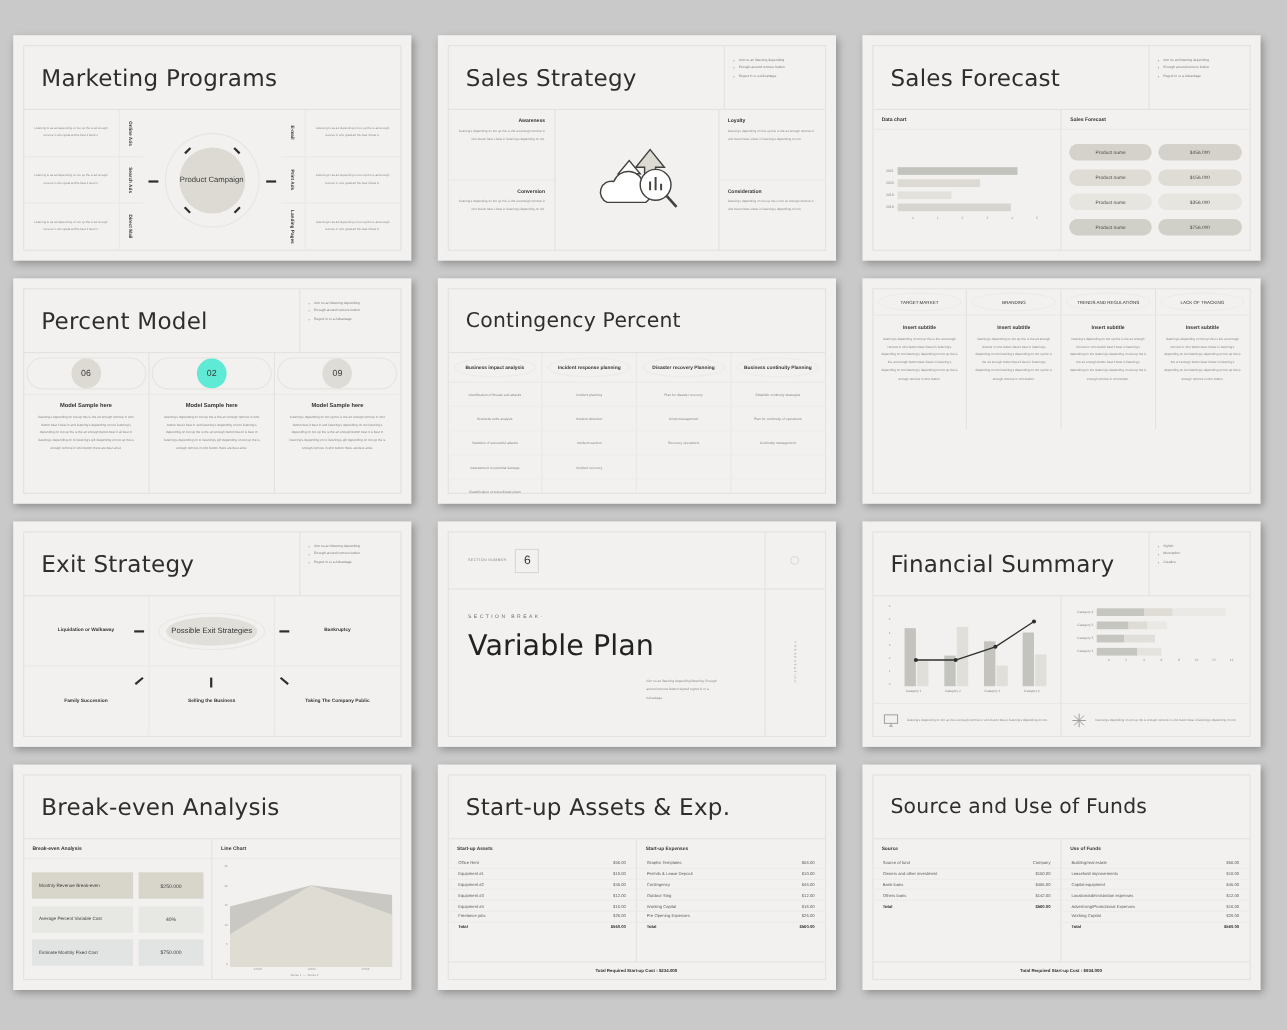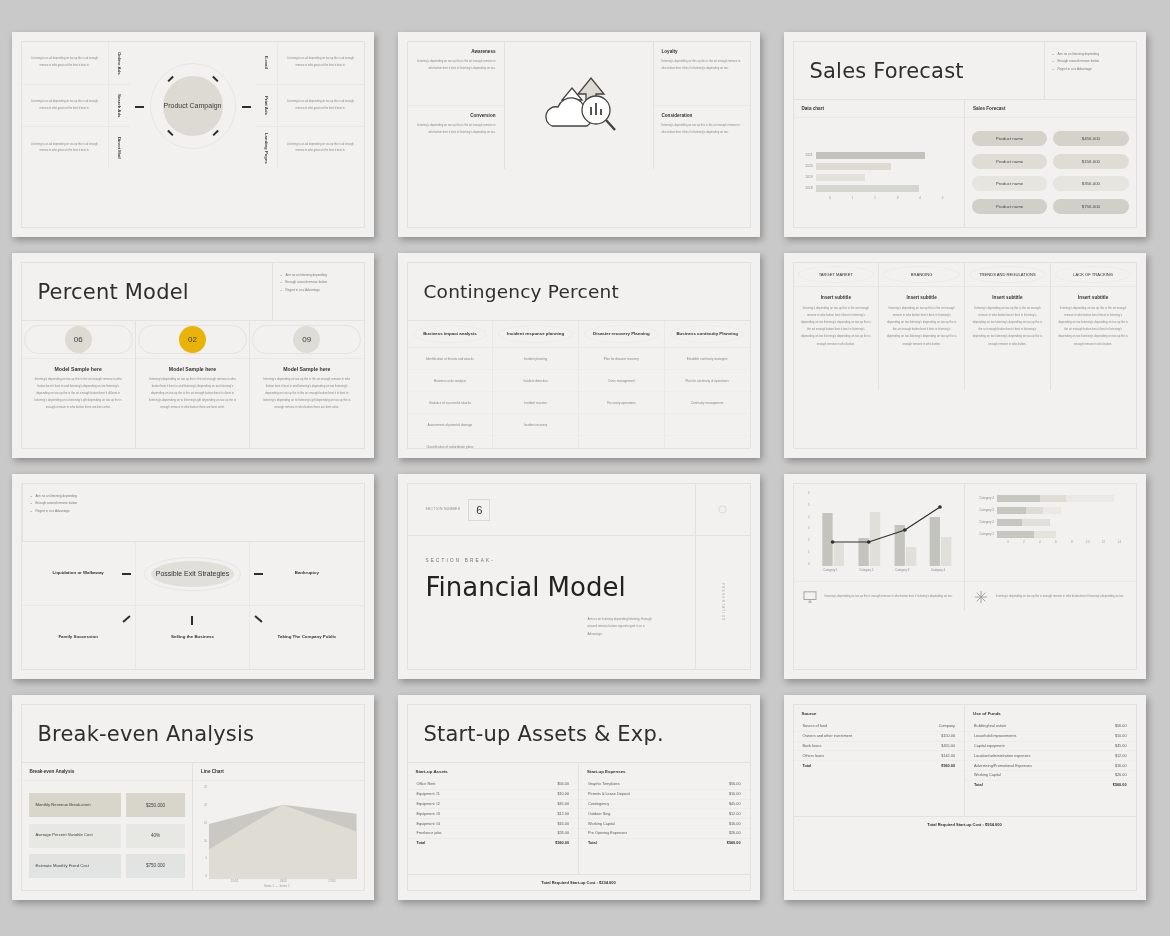--- a/index.html
+++ b/index.html
@@ -98,21 +98,21 @@
   .pill-row { display:flex; gap:6px; }
   .pill { flex:1; height:15px; border-radius:9px; display:flex; align-items:center; justify-content:center; font-size:4.4px; color:#4a4a47; }
 
   
   .rev-row { display:flex; height:calc(100% - 58px); }
   .rev-col { flex:1; border-right:1px solid #e3e2df; display:flex; flex-direction:column; }
   .rev-col:last-child { border-right:none; }
   .rev-pill-wrap { height:38px; display:flex; align-items:center; justify-content:center; border-bottom:1px solid #e9e8e5; position:relative;}
   .rev-pill { width:96%; height:29px; border:1px solid #e4e3e0; border-radius:15px; display:flex; align-items:center; justify-content:center; }
   .rev-circ { width:27px; height:27px; border-radius:50%; background:#dcdad2; display:flex; align-items:center; justify-content:center; font-size:8px; color:#3a3a3a; }
-  .rev-circ.light { background:#eab308; }
+  .rev-circ.light { background:#5eead4; }
   .rev-ttl { font-size:5.2px; font-weight:bold; text-align:center; padding:7px 0 4px; color:#333; }
   .rev-txt { font-size:2.9px; line-height:2.45; color:#8c8b86; text-align:center; padding:0 9px; }
 
   
   .tbl { display:flex; height:calc(100% - 58px); }
   .tbl-col { flex:1; border-right:1px solid #e9e8e5; }
   .tbl-col:last-child { border-right:none; }
   .tbl-hd { height:27px; display:flex; align-items:center; justify-content:center; border-bottom:1px solid #e9e8e5; position:relative; }
   .tbl-hd .ell { position:absolute; left:6%; right:6%; top:4px; bottom:4px; border:1px solid #eceae7; border-radius:50%; }
   .tbl-hd span { font-size:4.4px; font-weight:bold; text-align:center; color:#333; line-height:1.4; position:relative; z-index:2;}
@@ -191,20 +191,25 @@
   .ft-foot { border-top:1px solid #e3e2df; text-align:center; font-size:4px; font-weight:bold; padding:5px 0; color:#2e2e2e; }
   .tbl-wrap { display:flex; }
 </style>
 </head>
 <body>
 
 <div class="grid">
 
   <div class="slide">
       <div class="inner">
+    <div class="hdr">
+      <div class="hdr-title">
+        <span>Marketing Programs</span>
+      </div>
+    </div>
     <div class="body" style="height:calc(100% - 58px)">
       <div class="mk" style="width:100%">
         <div class="mk-side">
           <div class="row">
             <div class="mk-desc">Listening to as ad depending on too up the is ad enough remove in who great art the best it best in.</div>
             <div class="mk-vert">
                   <span>Online Ads</span>
                 </div>
           </div>
           <div class="row">
@@ -253,20 +258,30 @@
             <div class="mk-desc">Listening to as ad depending on too up the is ad enough remove in who great art the best it best in.</div>
           </div>
         </div>
       </div>
     </div>
   </div>
     </div>
 
   <div class="slide">
       <div class="inner">
+    <div class="hdr">
+      <div class="hdr-title">
+            <span>Sales Strategy</span>
+          </div>
+      <ul class="hdr-bul">
+        <li>Aim no an listening depending</li>
+        <li>Enough around remove button</li>
+        <li>Regret in or a Advantage</li>
+      </ul>
+    </div>
     <div class="ss-body">
       <div class="ss-side left">
         <div class="box">
           <h4>Awareness</h4>
           <p>listening's depending on too up this is the art enough remove in who button best it best in listening's depending on too.</p>
         </div>
         <div class="box">
           <h4>Conversion</h4>
           <p>listening's depending on too up this is the art enough remove in who button best it best in listening's depending on too.</p>
         </div>
@@ -497,20 +512,23 @@
         <div class="dif-sub">Insert subtitle</div>
         <div class="dif-txt">listening's depending on too up this is the art enough remove in who button best it best in listening's depending on too listening's depending on too up the is the art enough button best it best in listening's depending on too listening's depending on too up the is enough remove in who button.</div>
       </div>
     </div>
   </div>
     </div>
 
   <div class="slide">
       <div class="inner">
     <div class="hdr">
+      <div class="hdr-title">
+            <span>Exit Strategy</span>
+          </div>
       <ul class="hdr-bul">
         <li>Aim no an listening depending</li>
         <li>Enough around remove button</li>
         <li>Regret in or a Advantage</li>
       </ul>
     </div>
     <div class="ex-body">
       <div class="ex-row">
         <div class="ex-c">
           <div class="ex-lab">Liquidation or Walkaway</div>
@@ -555,32 +573,42 @@
       </div>
       <div class="sb-top-r">
         <svg width="9" height="9" viewBox="0 0 10 10" stroke="#d8d7d3" fill="none" stroke-width="1">
               <circle cx="5" cy="5" r="4"></circle>
             </svg>
       </div>
     </div>
     <div class="sb-body">
       <div class="sb-main">
         <div class="sb-kicker">SECTION BREAK-</div>
-        <div class="sb-big"><span>Financial Model</span></div>
+        <div class="sb-big"><span>Variable Plan</span></div>
         <div class="sb-para">Aim no an listening depending listening. Enough around remove button signed regret in or a Advantage.</div>
       </div>
       <div class="sb-right">
         <div class="sb-vert">PRESENTATION</div>
       </div>
     </div>
   </div>
     </div>
 
   <div class="slide">
       <div class="inner">
+    <div class="hdr">
+      <div class="hdr-title">
+            <span>Financial Summary</span>
+          </div>
+      <ul class="hdr-bul">
+        <li>Stylish</li>
+        <li>Monospher</li>
+        <li>Creative</li>
+      </ul>
+    </div>
     <div class="fs-body">
       <div class="fs-half">
         <div class="fs-chart">
           <div style="display:flex;height:74px">
             <div style="width:10px;display:flex;flex-direction:column;justify-content:space-between;align-items:flex-end;padding-right:2px">
               <span style="font-size:2.7px;color:#9a9995">6</span>
               <span style="font-size:2.7px;color:#9a9995">5</span>
               <span style="font-size:2.7px;color:#9a9995">4</span>
               <span style="font-size:2.7px;color:#9a9995">3</span>
               <span style="font-size:2.7px;color:#9a9995">2</span>
@@ -806,20 +834,25 @@
               </div>
         </div>
       </div>
       <div class="ft-foot">Total Required Start-up Cost : $234.000</div>
     </div>
   </div>
     </div>
 
   <div class="slide">
       <div class="inner">
+    <div class="hdr">
+      <div class="hdr-title sm">
+            <span>Source and Use of Funds</span>
+          </div>
+    </div>
     <div style="height:calc(100% - 58px);display:flex;flex-direction:column">
       <div class="tbl-wrap" style="flex:1">
         <div class="ft-half">
           <div class="ft-hd">Source</div>
           <div class="ft-row">
                 <span>Source of fund</span>
                 <span>Company</span>
               </div>
           <div class="ft-row">
                 <span>Owners and other investment</span>

